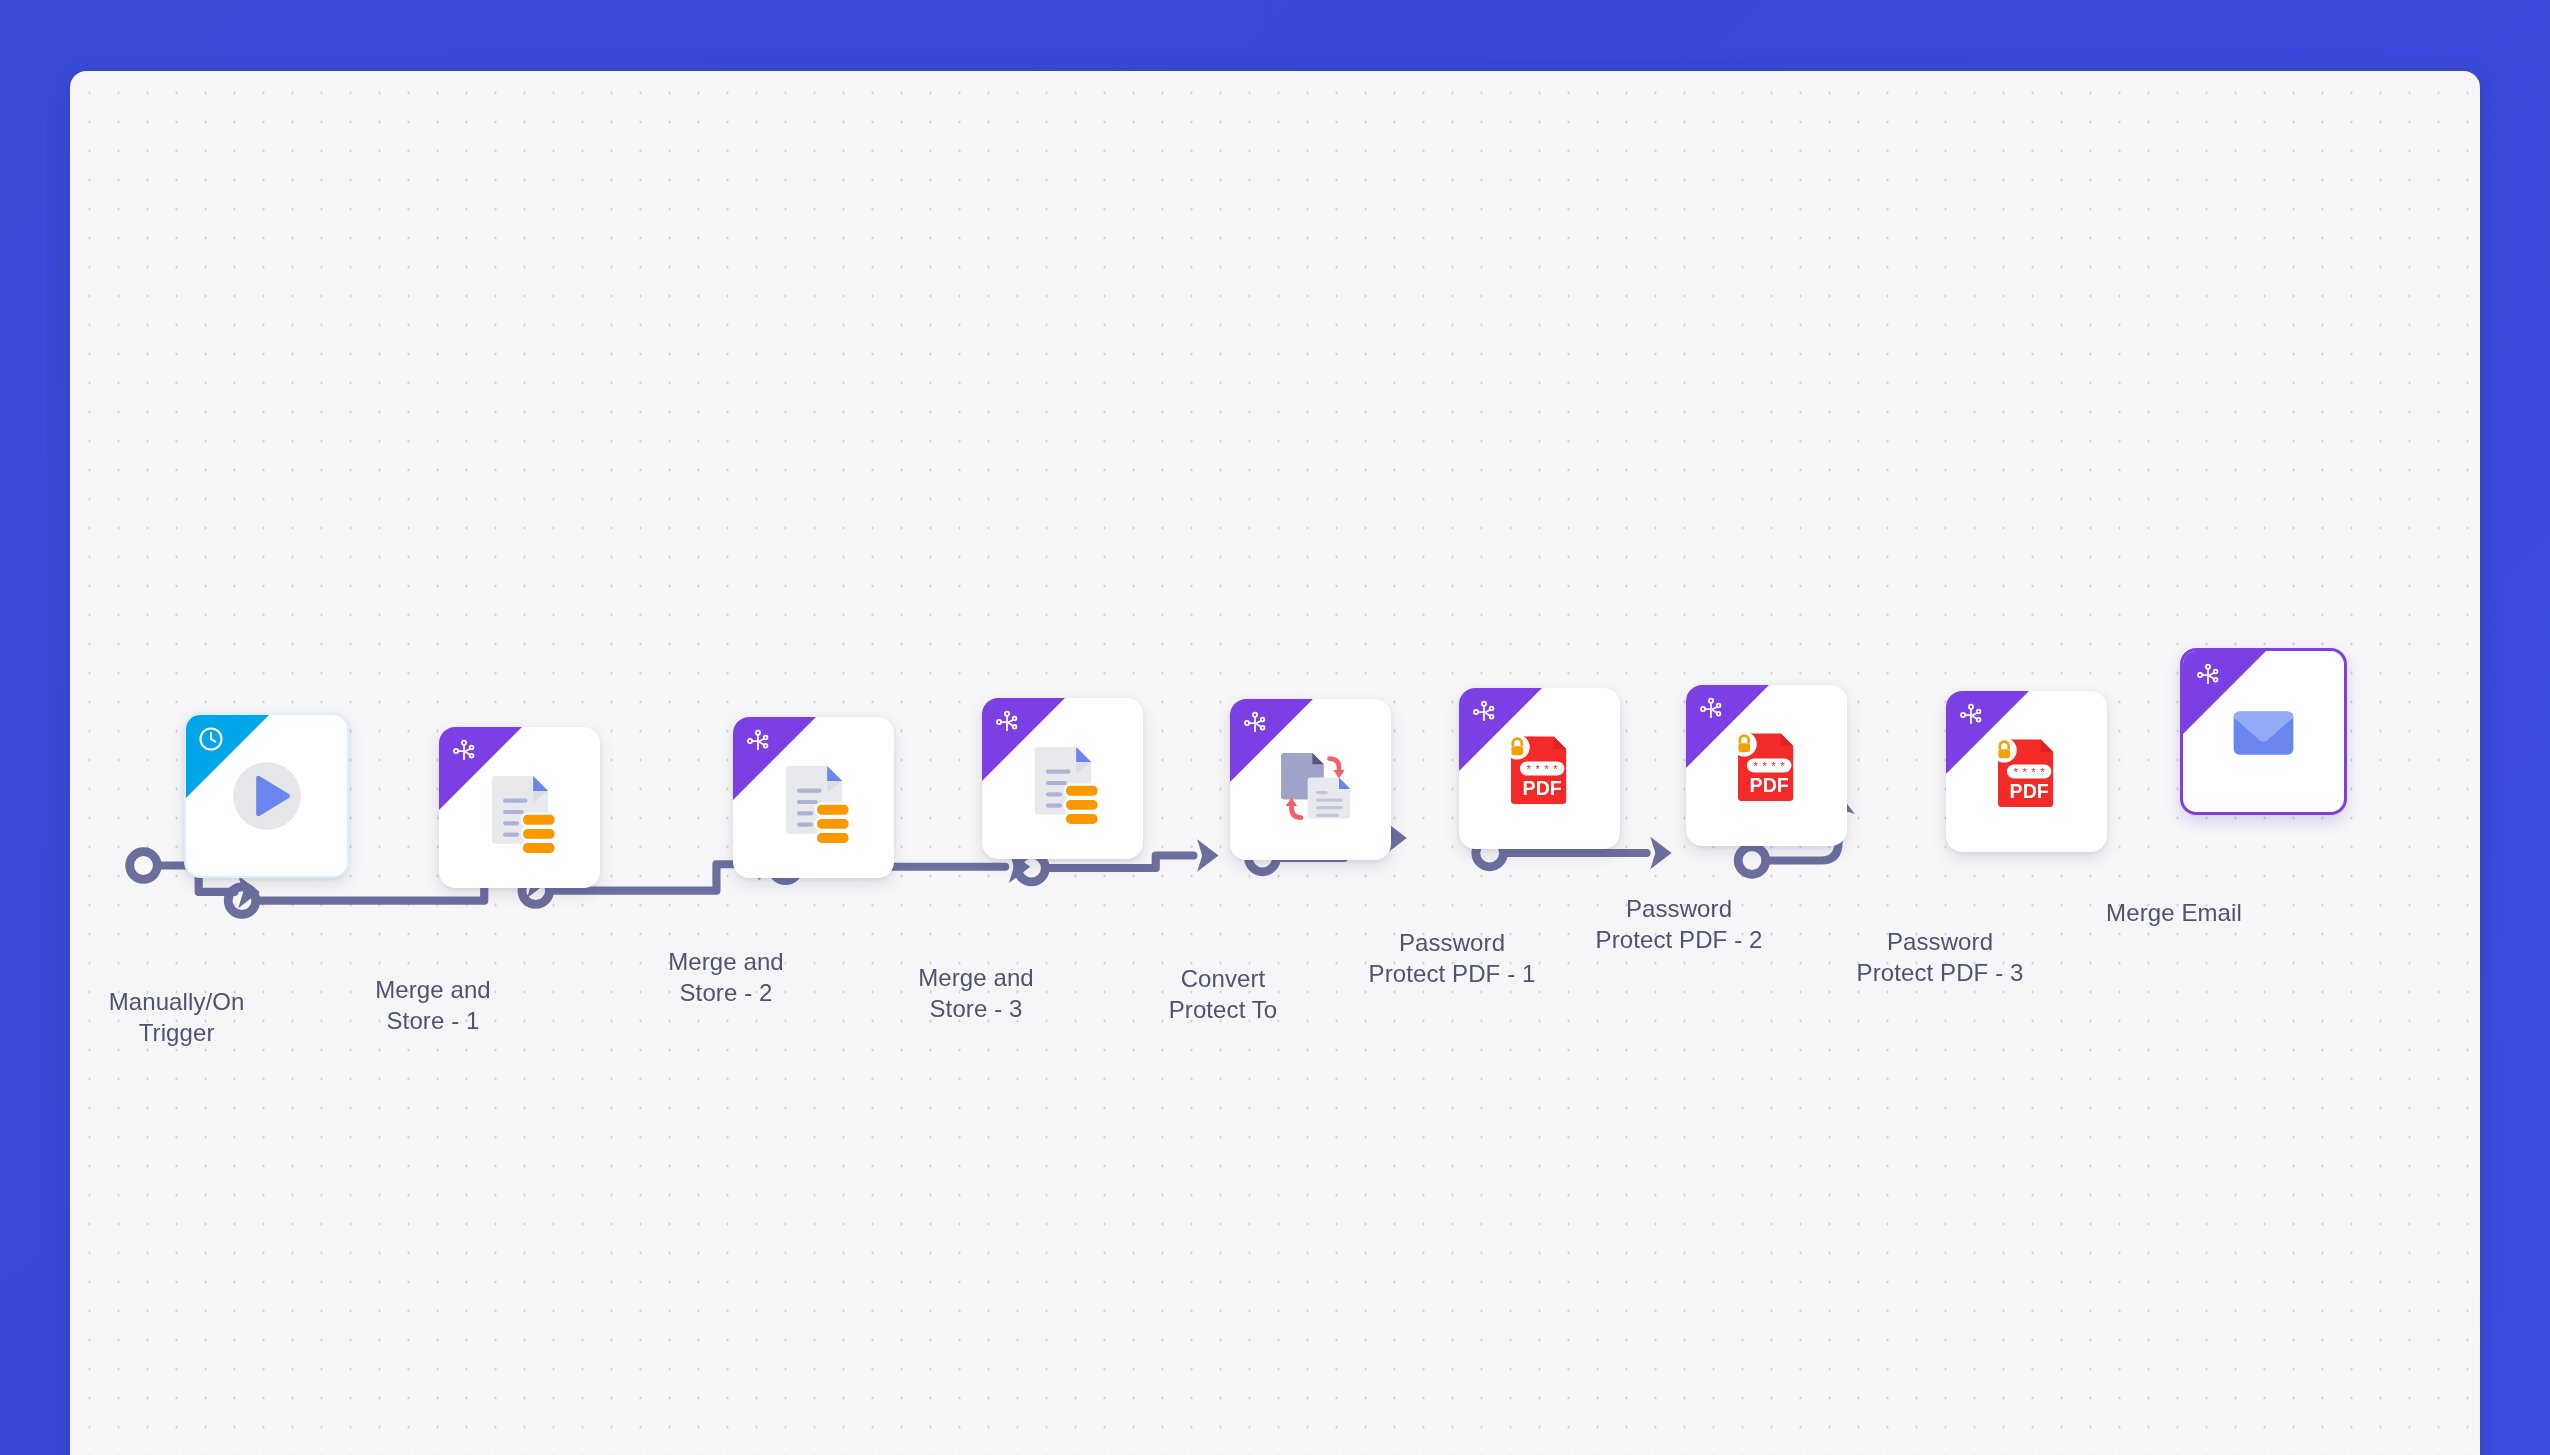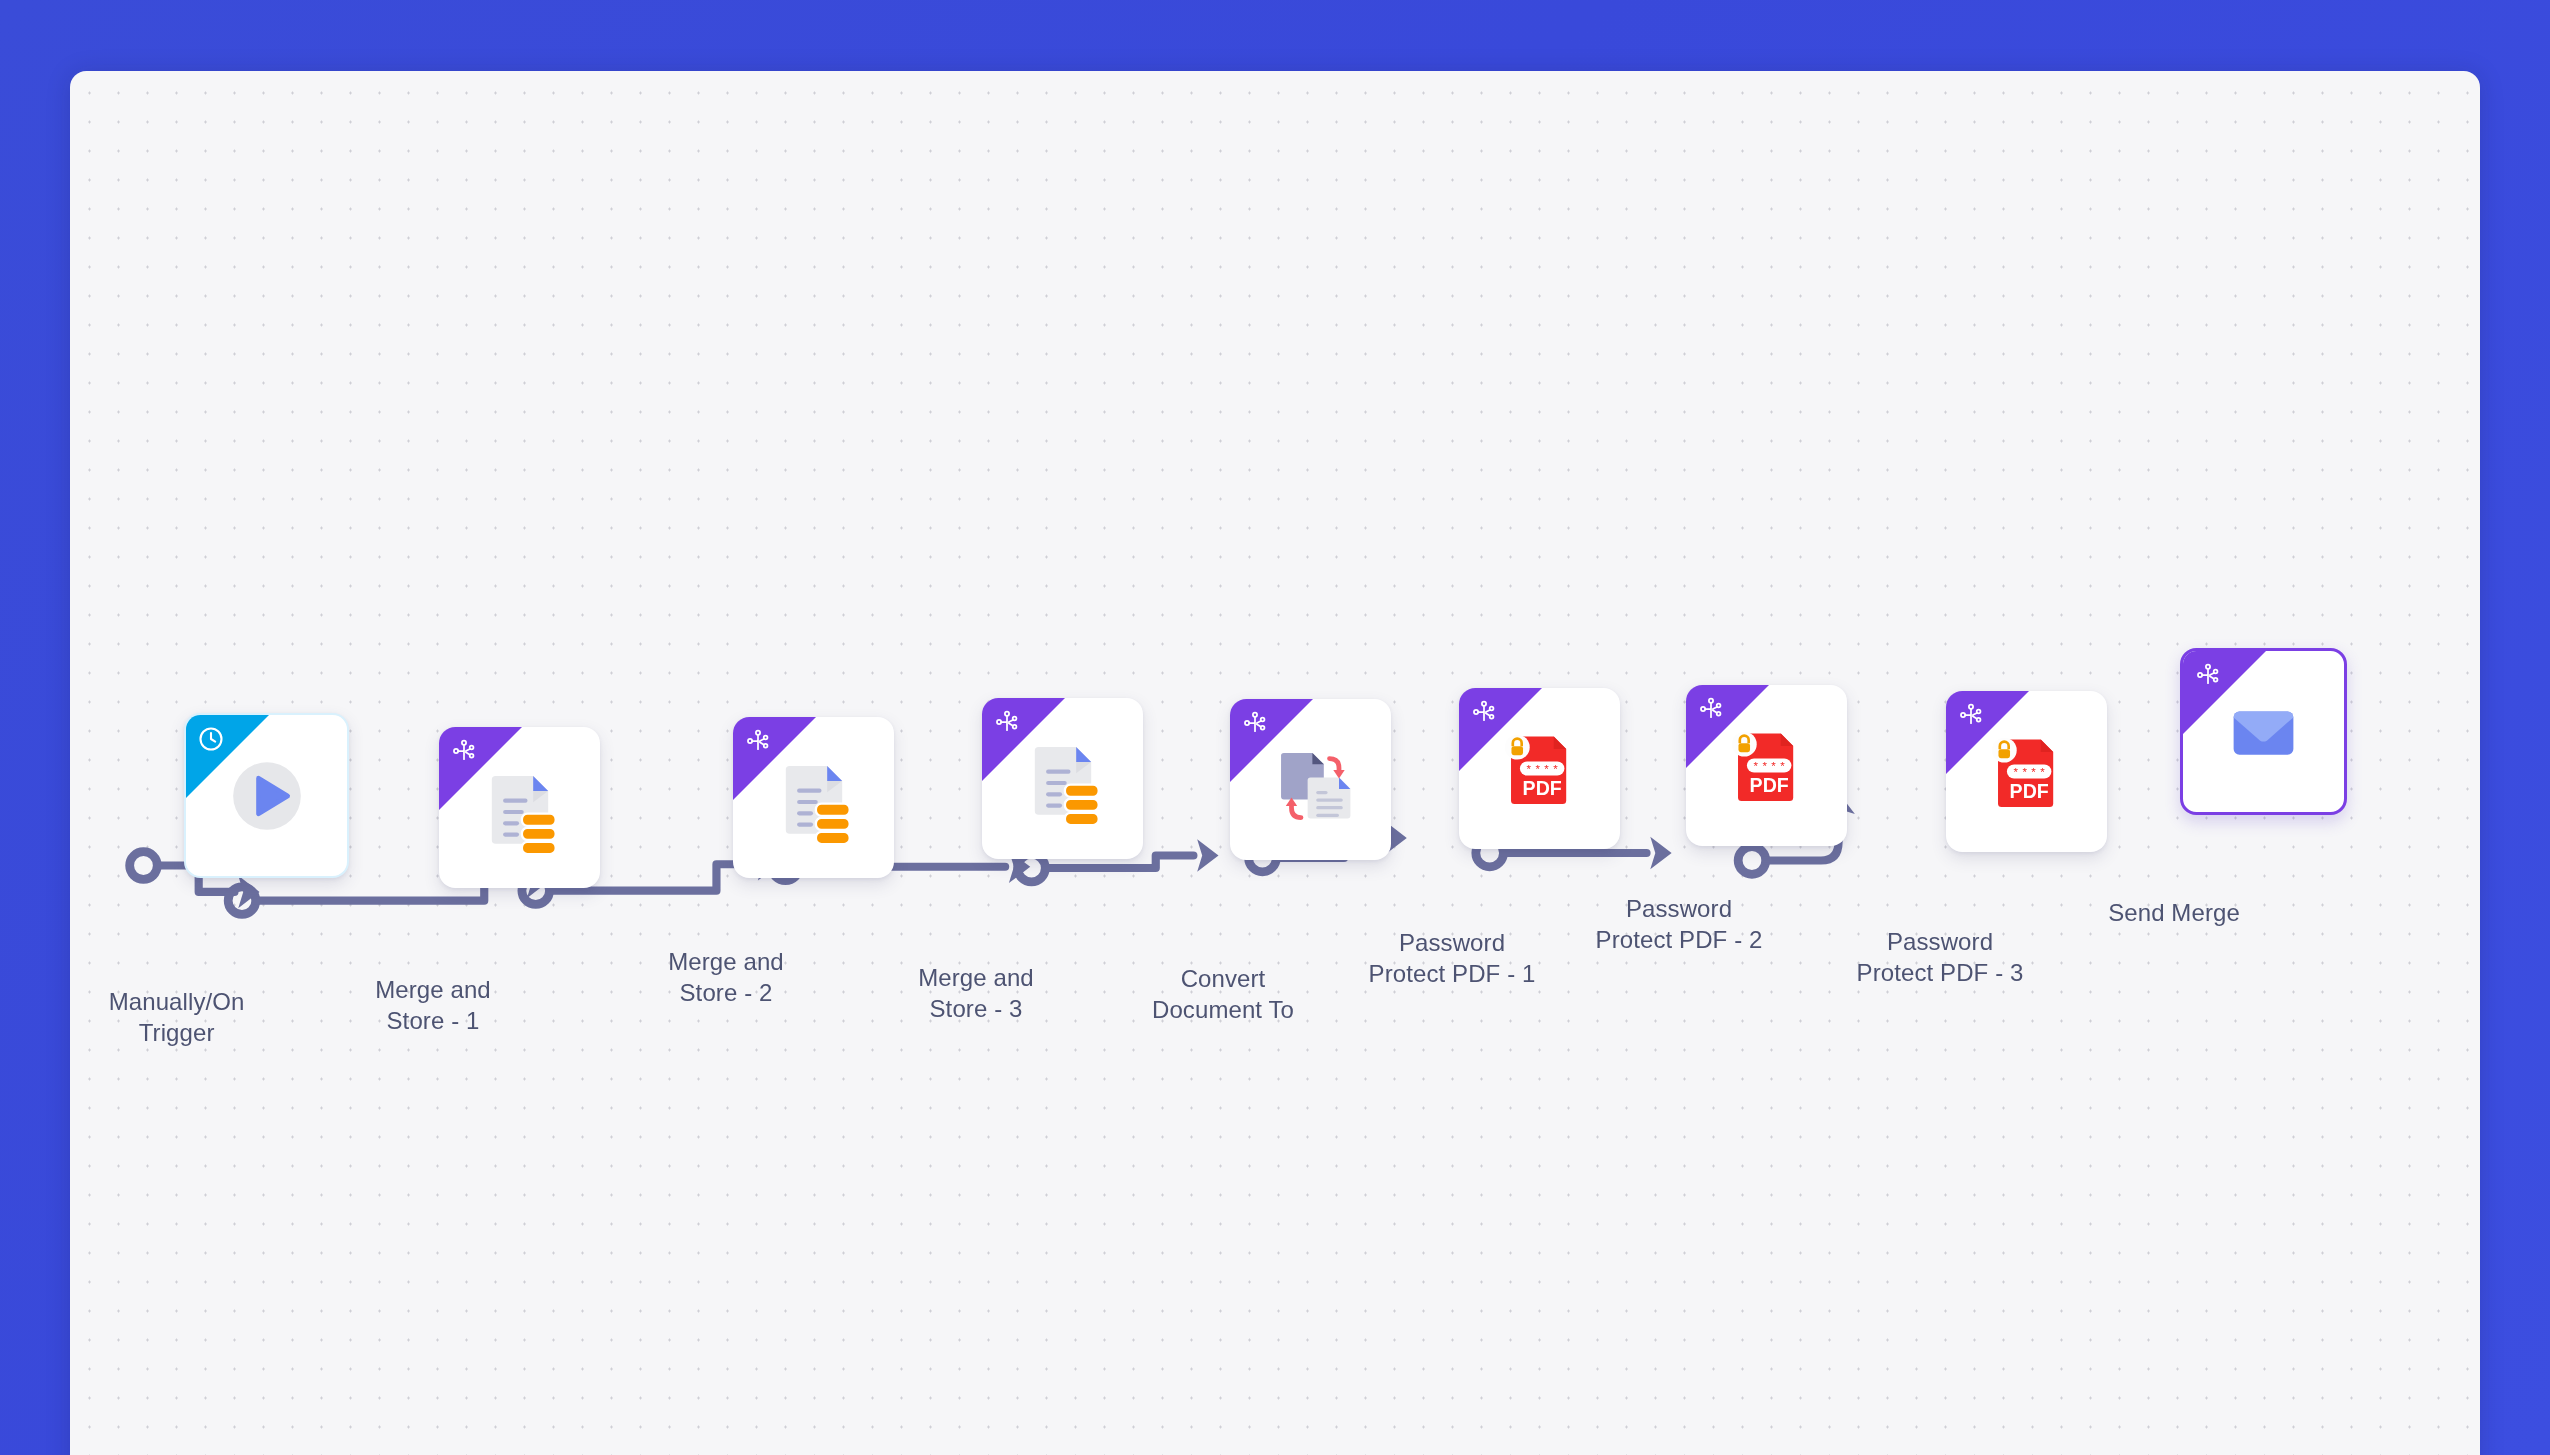--- a/index.html
+++ b/index.html
@@ -411,24 +411,24 @@
 
     <div class="node-label" style="left:12.6px;   top:916px;">Manually/On
 Trigger</div>
     <div class="node-label" style="left:269px;  top:904px;">Merge and
 Store - 1</div>
     <div class="node-label" style="left:562px;  top:876px;">Merge and
 Store - 2</div>
     <div class="node-label" style="left:812px; top:892px;">Merge and
 Store - 3</div>
     <div class="node-label" style="left:1059px; top:893px;">Convert
-Document To</div>
+Protect To</div>
     <div class="node-label" style="left:1288px; top:857px;">Password
 Protect PDF - 1</div>
     <div class="node-label" style="left:1515px; top:823px;">Password
 Protect PDF - 2</div>
     <div class="node-label" style="left:1776px; top:856px;">Password
 Protect PDF - 3</div>
-    <div class="node-label" style="left:2010px; top:827px;">Send Merge</div>
+    <div class="node-label" style="left:2010px; top:827px;">Merge Email</div>
 
   </div>
 </div>
 
 
 </body></html>

